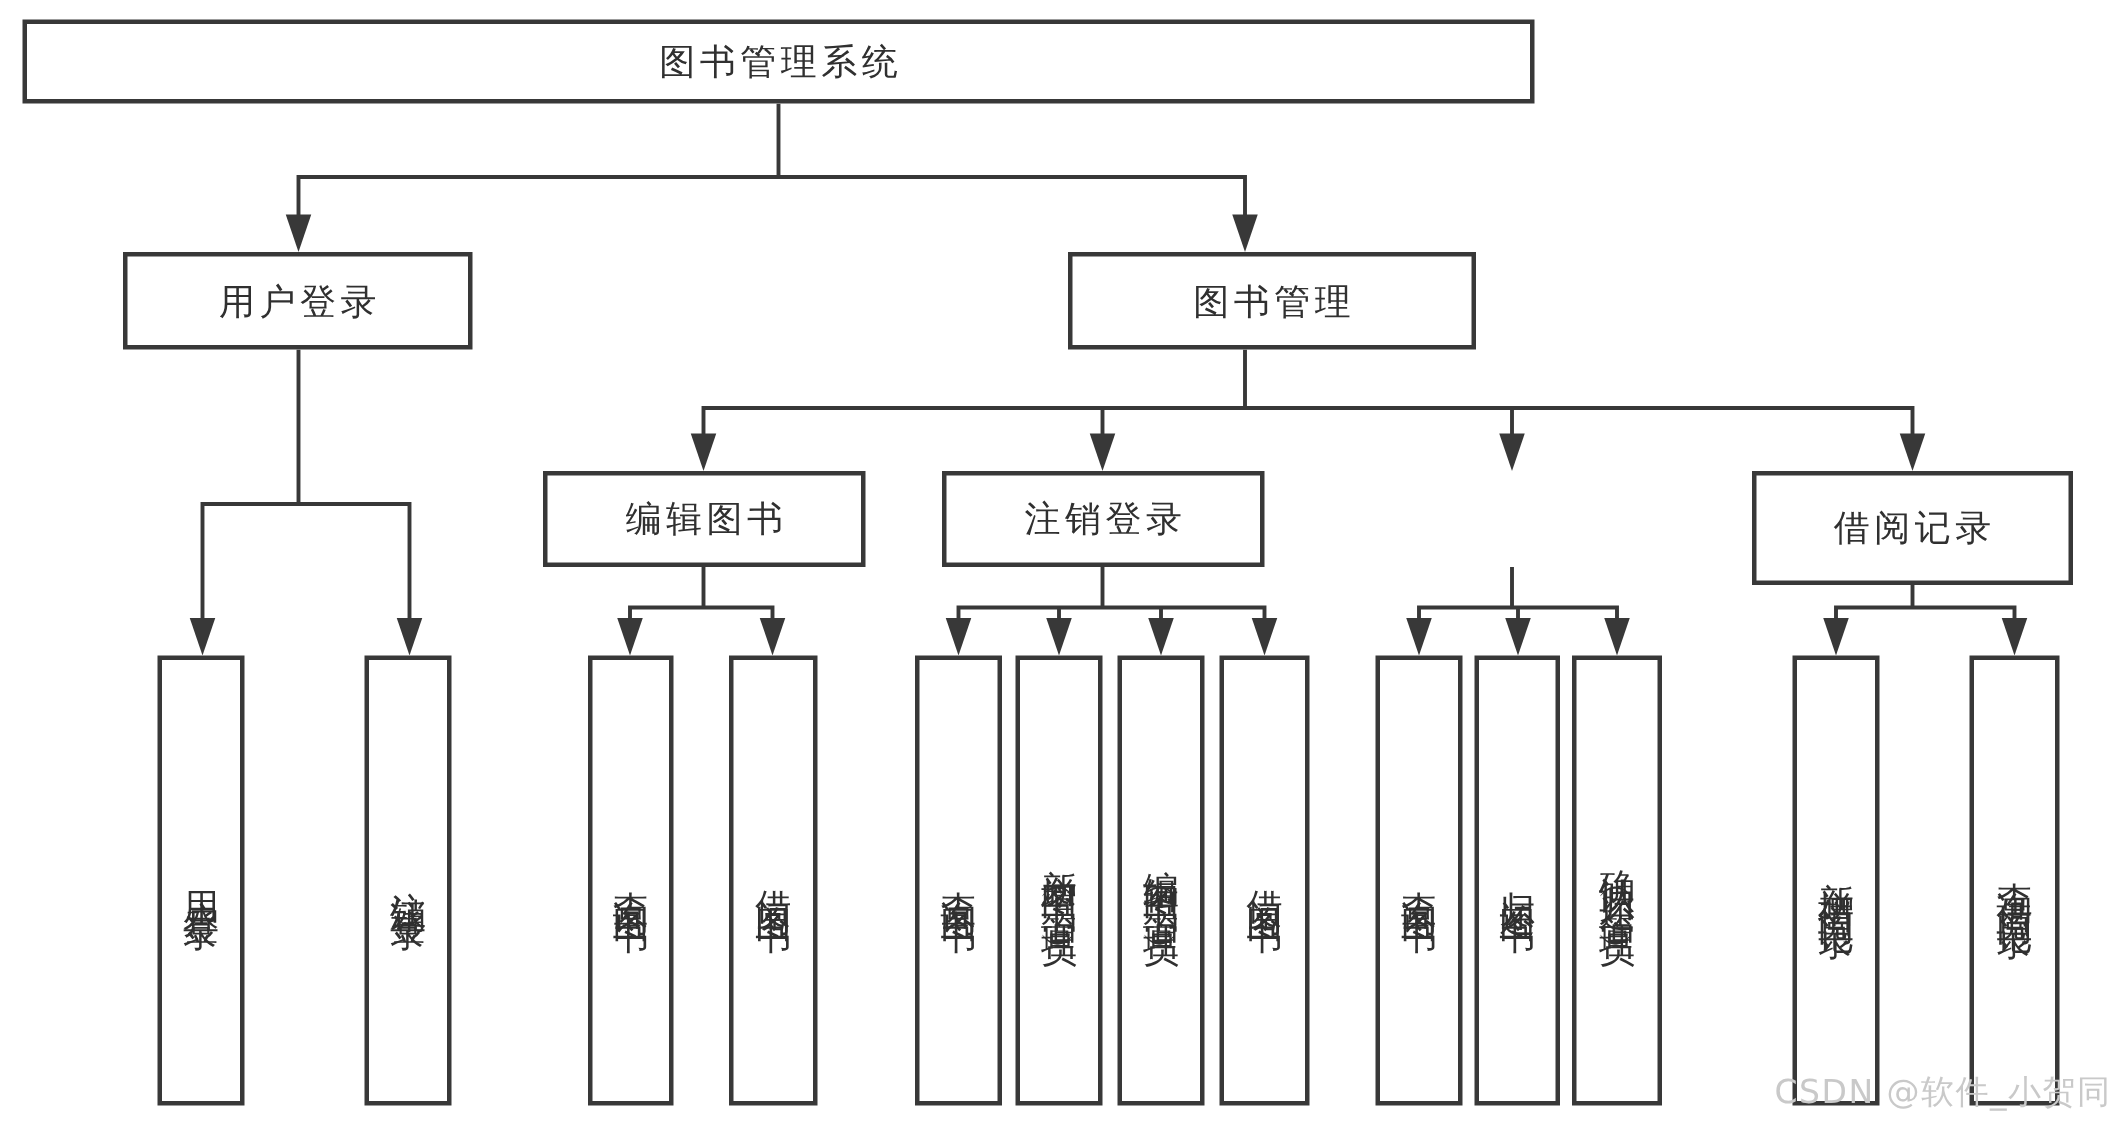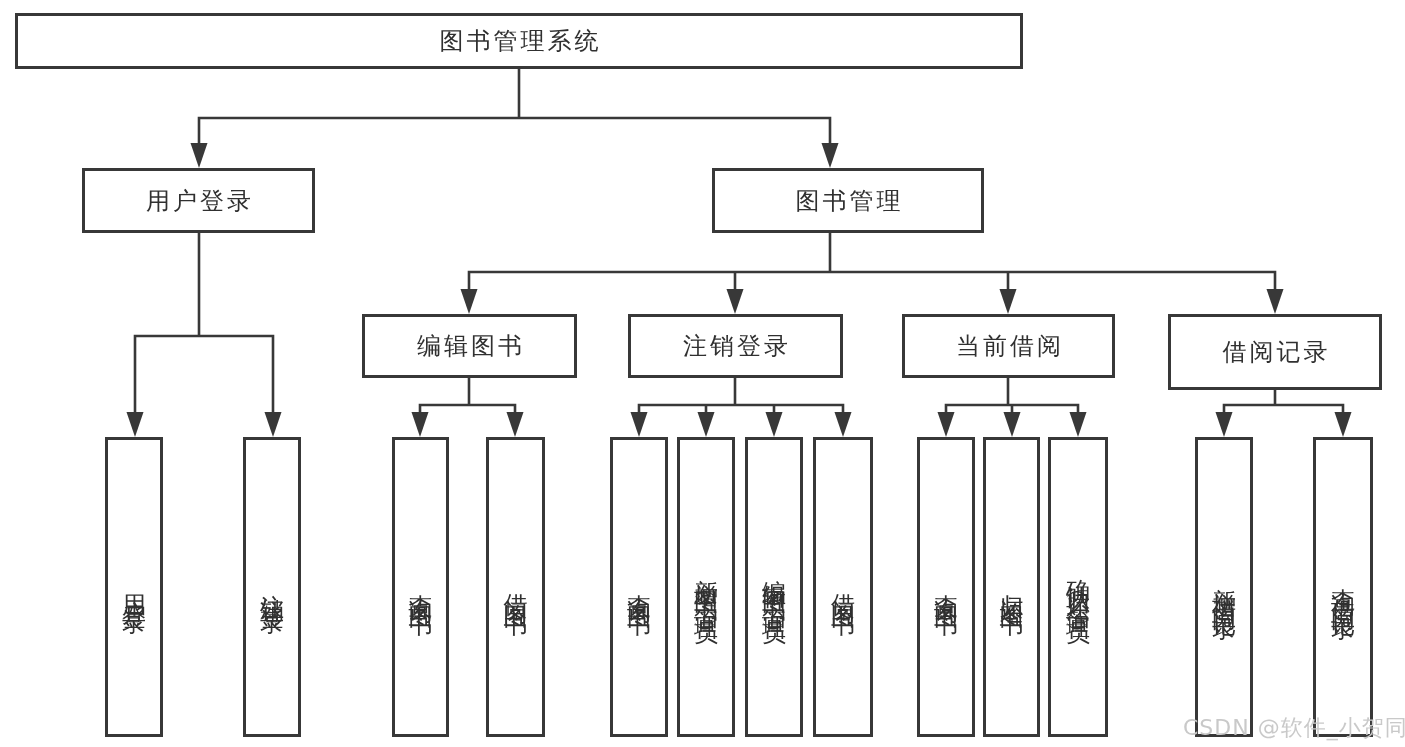--- a/index.html
+++ b/index.html
@@ -93,23 +93,20 @@
   <div class="node hnode" style="left:712px;top:168px;width:272px;height:65px">
     <span>图书管理</span>
   </div>
 
   <div class="node hnode" style="left:362px;top:314px;width:215px;height:64px">
     <span>编辑图书</span>
   </div>
   <div class="node hnode" style="left:628px;top:314px;width:215px;height:64px">
     <span>注销登录</span>
   </div>
-  <div class="node hnode" style="left:902px;top:314px;width:213px;height:64px">
-    <span>当前借阅</span>
-  </div>
   <div class="node hnode" style="left:1168px;top:314px;width:214px;height:76px">
     <span>借阅记录</span>
   </div>
 
   <div class="node vnode" style="left:105px;top:437px;width:58px;height:300px">
     <span>用户登录</span>
   </div>
   <div class="node vnode" style="left:243px;top:437px;width:58px;height:300px">
     <span>注销登录</span>
   </div>

